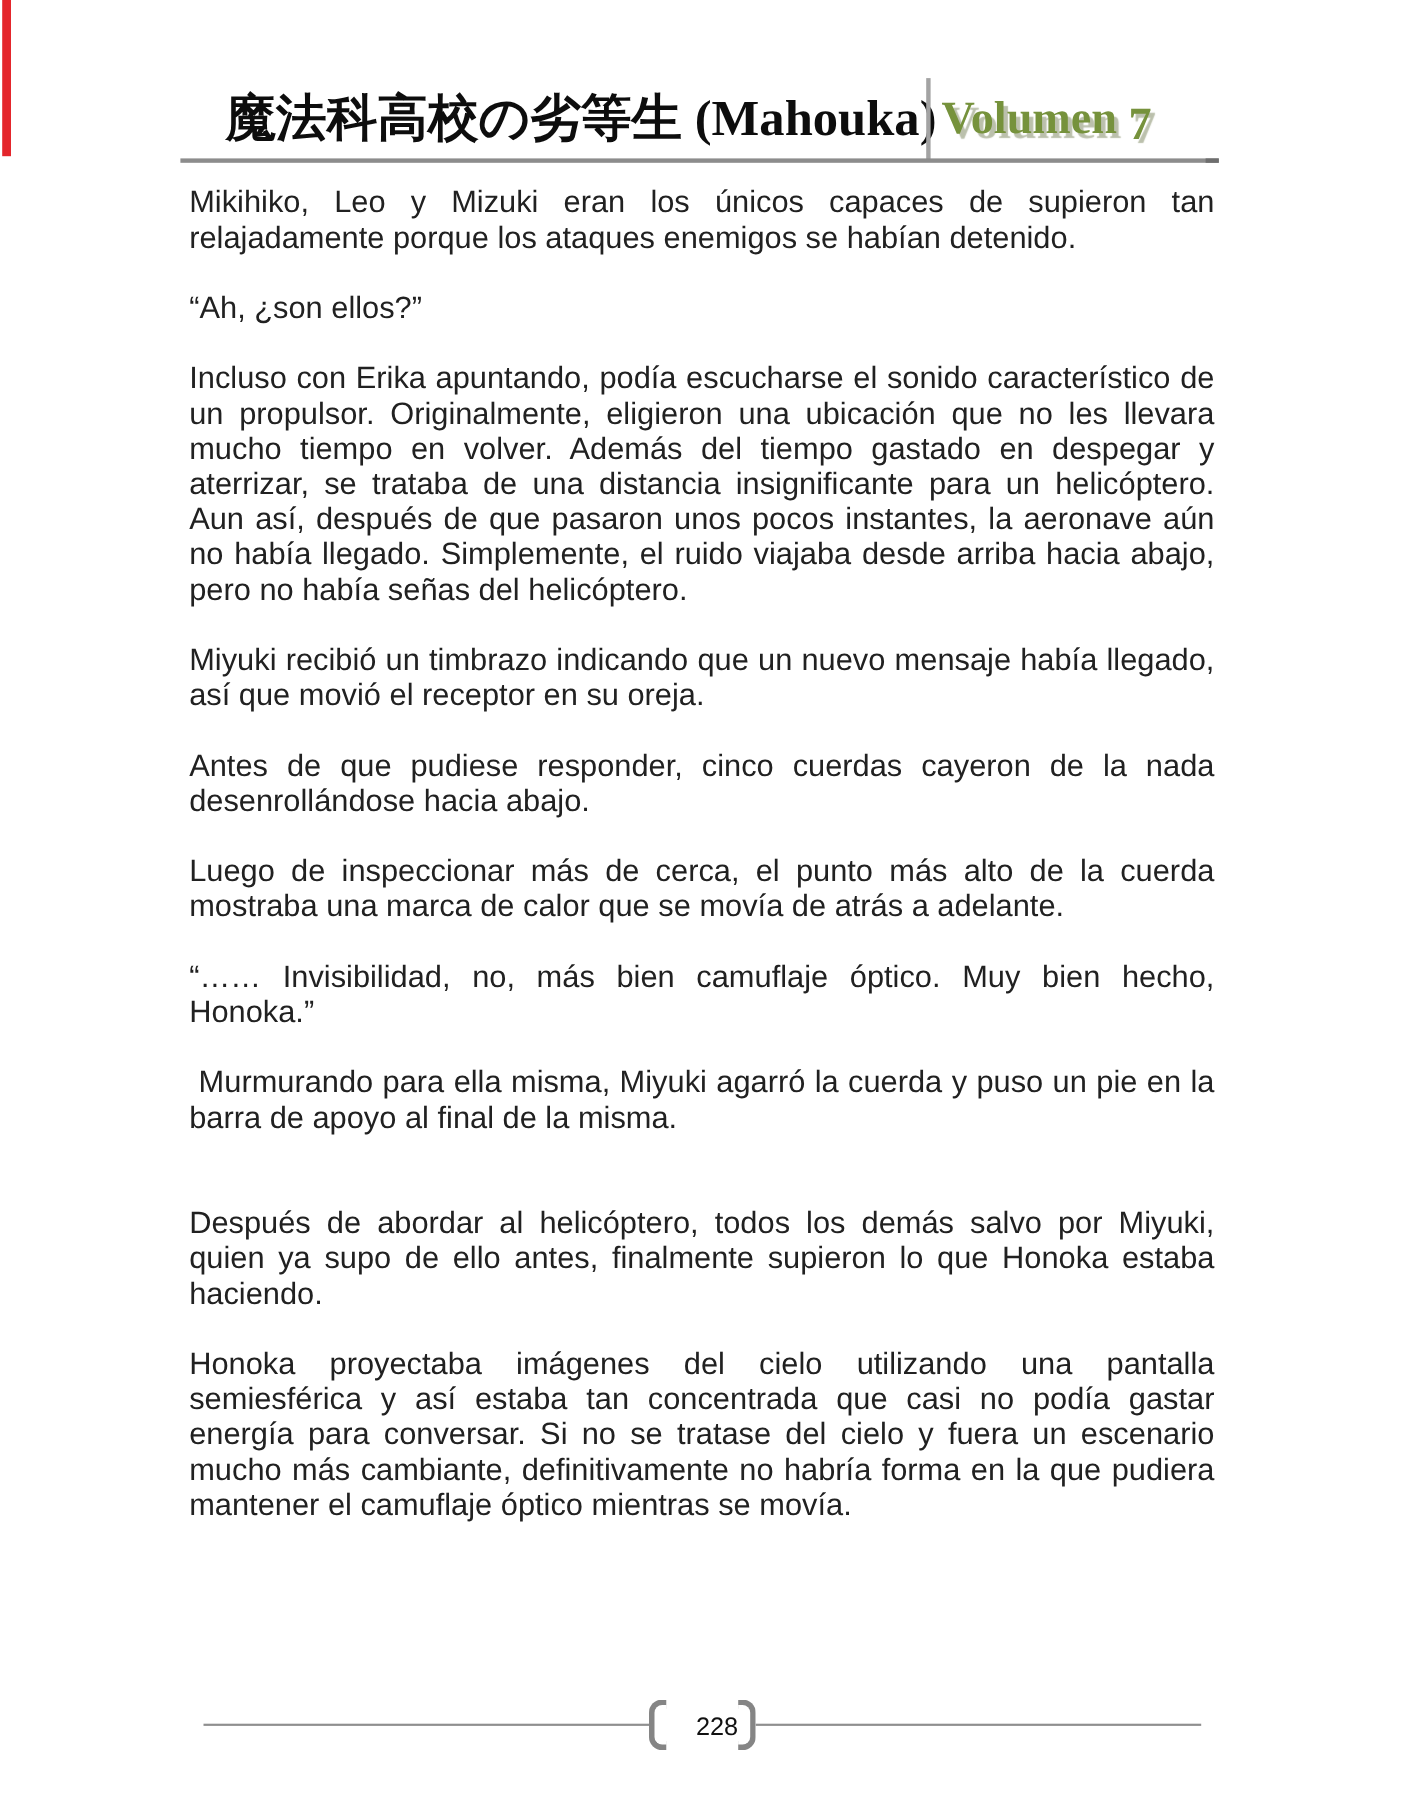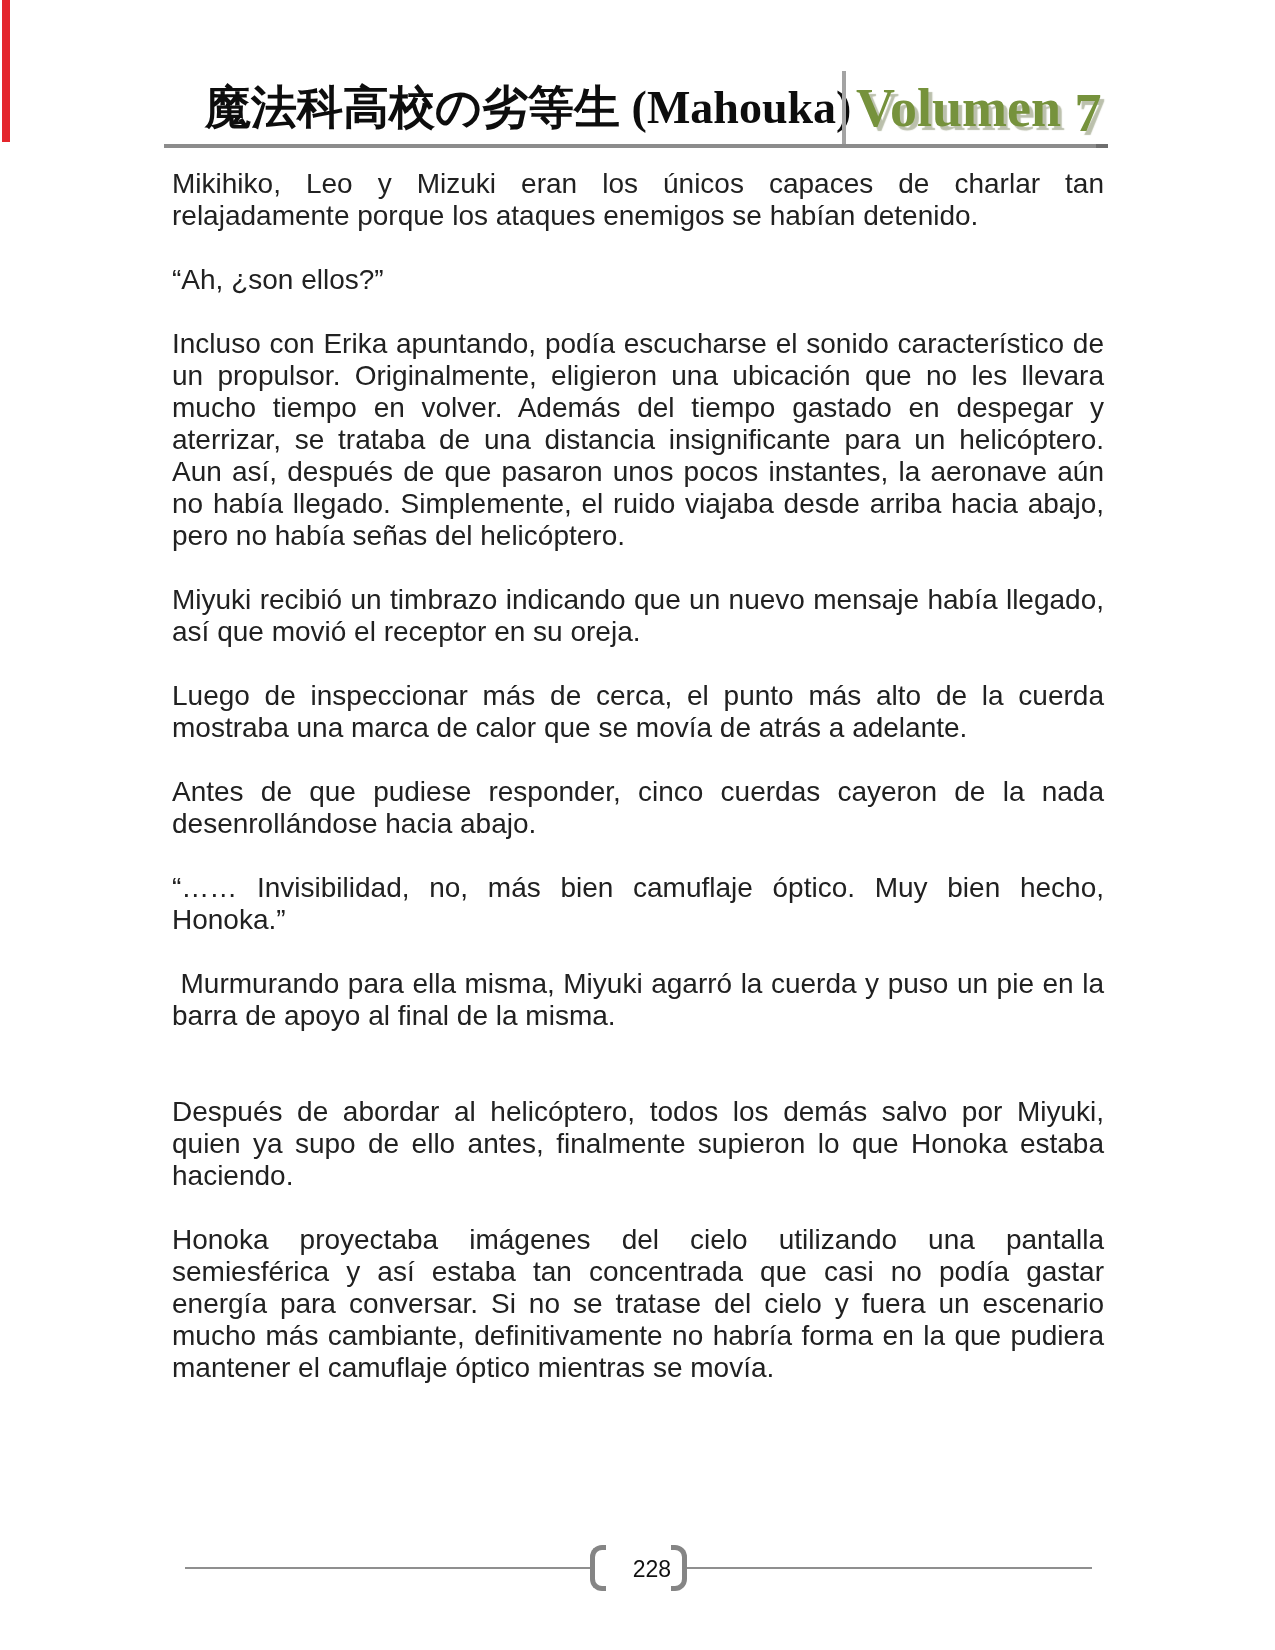--- a/index.html
+++ b/index.html
@@ -45,21 +45,21 @@
     width: 4px;
     height: 76px;
     background: #a3a3a3;
   }
   .volume {
     position: absolute;
     left: 856px;
     top: 84px;
     font-family: "Liberation Serif", "DejaVu Serif", serif;
     font-weight: bold;
-    font-size: 54px;
+    font-size: 42px;
     line-height: 48px;
     color: #76923c;
     text-shadow: 4px 4px 1px rgba(105, 115, 70, 0.45);
     white-space: nowrap;
   }
   .volume-number {
     display: inline-block;
     transform: translateY(5px);
   }
   .header-rule {
@@ -154,26 +154,26 @@
 
   <header>
     <div class="book-title">魔法科高校の劣等生 (Mahouka)</div>
     <div class="v-divider"></div>
     <div class="volume"><span>Volumen</span>&nbsp;<span class="volume-number">7</span></div>
     <div class="header-rule"></div>
     <div class="header-rule-cap"></div>
   </header>
 
   <main class="content">
-    <p>Mikihiko, Leo y Mizuki eran los únicos capaces de charlar tan relajadamente porque los ataques enemigos se habían detenido.</p>
+    <p>Mikihiko, Leo y Mizuki eran los únicos capaces de supieron tan relajadamente porque los ataques enemigos se habían detenido.</p>
     <p>“Ah, ¿son ellos?”</p>
     <p>Incluso con Erika apuntando, podía escucharse el sonido característico de un propulsor. Originalmente, eligieron una ubicación que no les llevara mucho tiempo en volver. Además del tiempo gastado en despegar y aterrizar, se trataba de una distancia insignificante para un helicóptero. Aun así, después de que pasaron unos pocos instantes, la aeronave aún no había llegado. Simplemente, el ruido viajaba desde arriba hacia abajo, pero no había señas del helicóptero.</p>
     <p>Miyuki recibió un timbrazo indicando que un nuevo mensaje había llegado, así que movió el receptor en su oreja.</p>
+    <p>Antes de que pudiese responder, cinco cuerdas cayeron de la nada desenrollándose hacia abajo.</p>
     <p>Luego de inspeccionar más de cerca, el punto más alto de la cuerda mostraba una marca de calor que se movía de atrás a adelante.</p>
-    <p>Antes de que pudiese responder, cinco cuerdas cayeron de la nada desenrollándose hacia abajo.</p>
     <p>“…… Invisibilidad, no, más bien camuflaje óptico. Muy bien hecho, Honoka.”</p>
     <p>&nbsp;Murmurando para ella misma, Miyuki agarró la cuerda y puso un pie en la barra de apoyo al final de la misma.</p>
     <div class="scene-gap"></div>
     <p>Después de abordar al helicóptero, todos los demás salvo por Miyuki, quien ya supo de ello antes, finalmente supieron lo que Honoka estaba haciendo.</p>
     <p>Honoka proyectaba imágenes del cielo utilizando una pantalla semiesférica y así estaba tan concentrada que casi no podía gastar energía para conversar. Si no se tratase del cielo y fuera un escenario mucho más cambiante, definitivamente no habría forma en la que pudiera mantener el camuflaje óptico mientras se movía.</p>
   </main>
 
   <footer>
     <div class="footer-rule-left"></div>
     <div class="footer-rule-right"></div>

